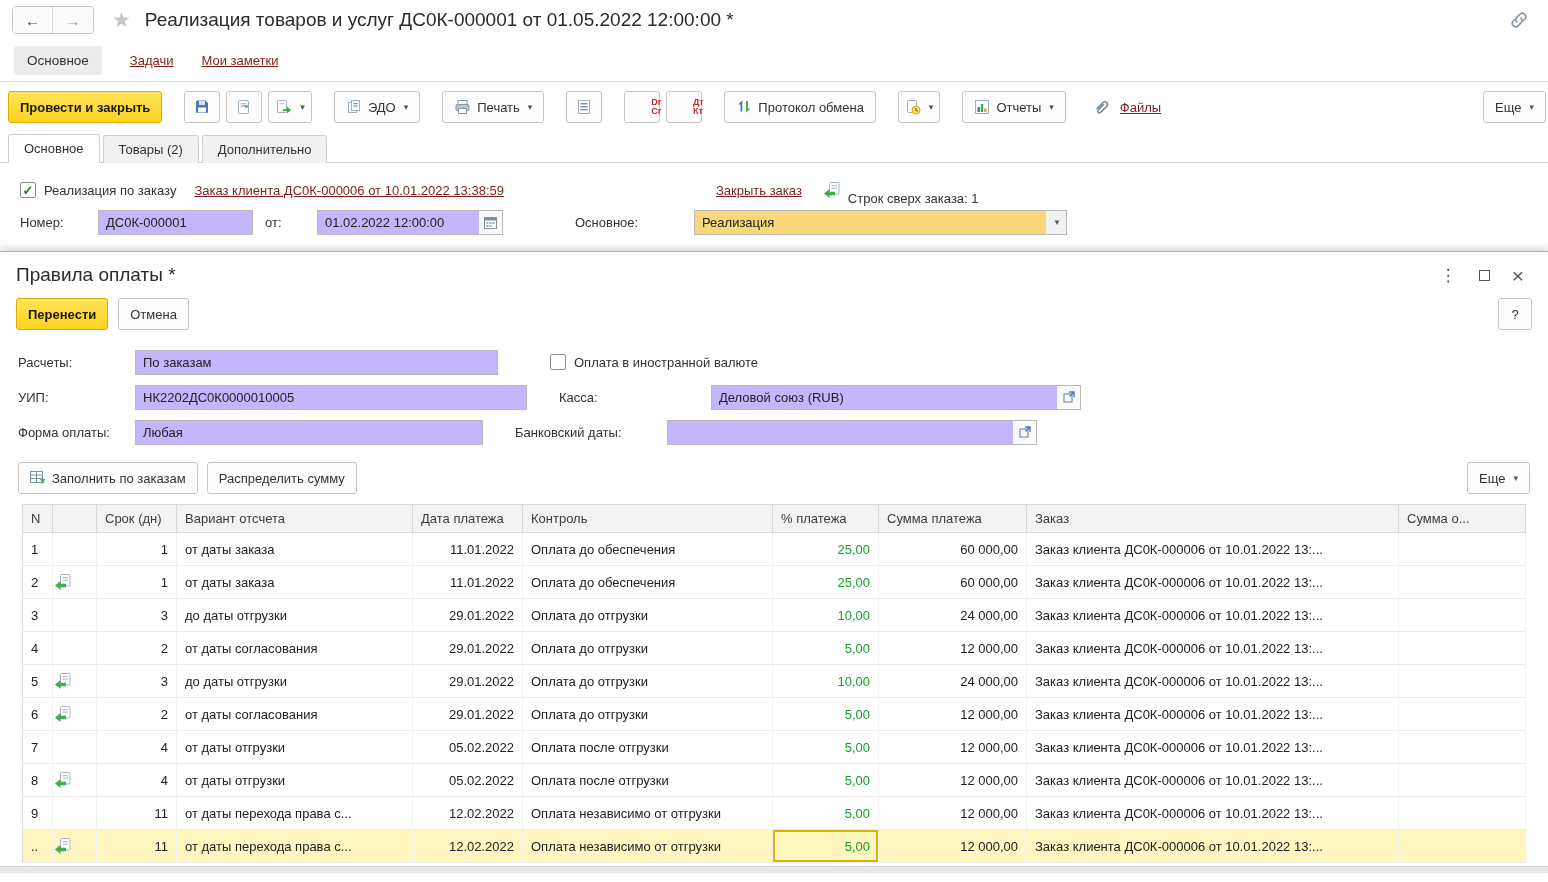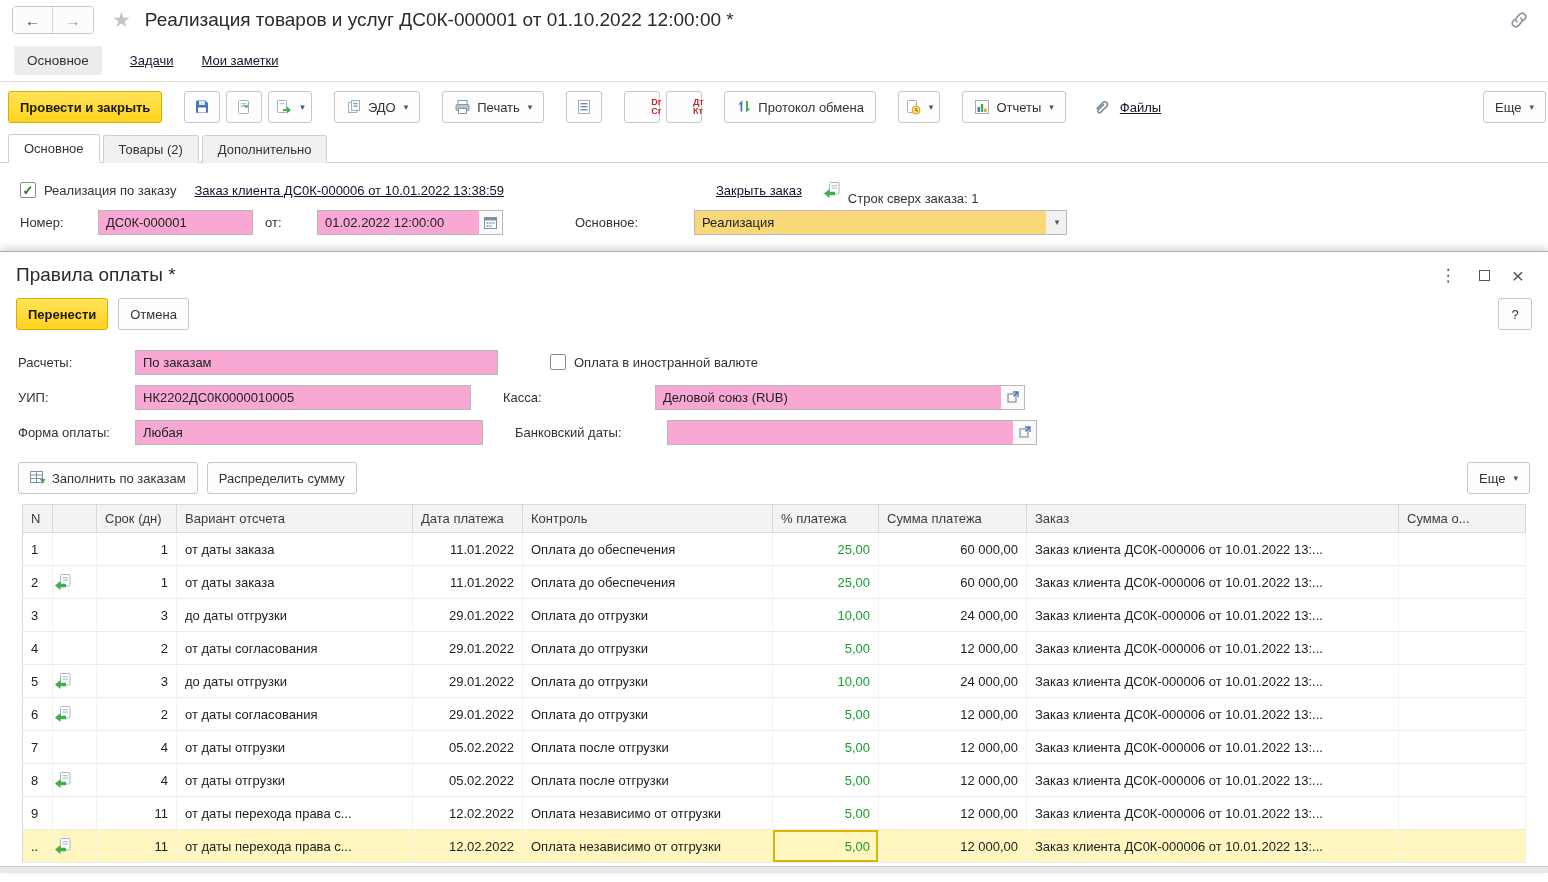--- a/index.html
+++ b/index.html
@@ -14,21 +14,21 @@
   .navbtn:first-child { border-right:1px solid #d9d9d9; color:#3a3a3a; }
   .navbtn.fwd { color:#9a9a9a; }
   .star { margin-left:18px; font-size:21px; color:#c4c4c4; }
   .wintitle { margin-left:14px; font-size:19px; color:#2b2b2b; white-space:nowrap; }
   .chain { margin-left:auto; margin-right:6px; }
 
   
   .navrow { display:flex; align-items:center; height:42px; padding:0 14px; gap:28px;
     border-bottom:1px solid #dedede; }
   .navpill { background:#ececec; border-radius:3px; padding:7px 13px; font-size:13.5px; color:#333; }
-  a.link { color:#0f172a; text-decoration:underline; cursor:pointer; }
+  a.link { color:#7f1d1d; text-decoration:underline; cursor:pointer; }
 
   
   .toolbar { display:flex; align-items:center; padding:9px 8px; gap:6px; }
   .btn { display:inline-flex; align-items:center; gap:6px; height:32px; padding:0 11px;
     background:#fdfdfd; border:1px solid #c6c6c6; border-radius:3px; font-size:13px;
     cursor:pointer; white-space:nowrap; color:#333; }
   .btn.icon-only { width:36px; padding:0; justify-content:center; }
   .btn.icon-caret { padding:0 6px; }
   .btn.primary { background:linear-gradient(#ffe45a,#ffd21e); border-color:#d8ae00;
     font-weight:bold; color:#1a1a00; }
@@ -45,21 +45,21 @@
   .tab.active { background:#fff; border-bottom:1px solid #fff; }
 
   
   .docform { padding:8px 0 10px; }
   .drow { display:flex; align-items:center; margin:6px 20px; height:26px; }
   .cb { width:16px; height:16px; border:1px solid #8c8c8c; border-radius:2px; background:#fff;
     display:inline-flex; align-items:center; justify-content:center; font-size:13px; color:#1e7a1e;
     font-weight:bold; cursor:pointer; }
   .cblabel { margin-left:8px; }
   .inp { height:25px; border:1px solid #b9b9b9; padding:2px 7px; font-size:13px;
-    font-family:"Liberation Sans", sans-serif; color:#222; background:#f9a8d4; }
+    font-family:"Liberation Sans", sans-serif; color:#222; background:#c4b5fd; }
   .combo { display:flex;padding-left:24px; }
   .combo-btn { width:21px; border:1px solid #b9b9b9; border-left:none; background:#f1f1f1;
     display:flex; align-items:center; justify-content:center; cursor:pointer; }
   .field-btn { width:24px; border:1px solid #b9b9b9; border-left:none; background:#fafafa;
     display:flex; align-items:center; justify-content:center; cursor:pointer; }
 
   
   .dialog { border-top:1px solid #adadad; box-shadow:0 -3px 8px rgba(0,0,0,0.16);
     background:#fff; position:relative; }
   .dlg-head { display:flex; align-items:center; padding:12px 16px 8px; }
@@ -101,21 +101,21 @@
 <div class="titlebar">
   <div class="navgroup">
     <div class="navbtn">
         <span>←</span>
       </div>
     <div class="navbtn fwd">
         <span>→</span>
       </div>
   </div>
   <span class="star">★</span>
-  <div class="wintitle">Реализация товаров и услуг ДС0К-000001 от 01.10.2022 12:00:00 *</div>
+  <div class="wintitle">Реализация товаров и услуг ДС0К-000001 от 01.05.2022 12:00:00 *</div>
   <span class="chain">
     <svg width="22" height="22" viewBox="0 0 22 22">
         <path d="M9 13 a3.4 3.4 0 0 1 0-4.8 l3-3 a3.4 3.4 0 0 1 4.8 4.8 l-1.5 1.5 M13 9 a3.4 3.4 0 0 1 0 4.8 l-3 3 a3.4 3.4 0 0 1-4.8-4.8 l1.5-1.5" fill="none" stroke="#8a97a3" stroke-width="1.7" stroke-linecap="round"></path>
       </svg>
   </span>
 </div>
 
 <div class="navrow">
   <span class="navpill">Основное</span>
   <a class="link">Задачи</a>
@@ -294,21 +294,21 @@
   <div class="frow">
     <span class="flabel">Расчеты:</span>
     <input class="inp" style="width: 363px;" value="По заказам">
     <span class="fchk">
       <span class="cb" style="color:transparent;"></span>
       <span class="cblabel">Оплата в иностранной валюте</span>
     </span>
   </div>
   <div class="frow">
     <span class="flabel">УИП:</span>
-    <input class="inp" style="width: 336px;" value="НК2202ДС0К0000010005">
+    <input class="inp" style="width: 392px;" value="НК2202ДС0К0000010005">
     <span class="flabel2">Касса:</span>
     <div class="combo">
       <input class="inp" style="width: 346px; border-right: none;" value="Деловой союз (RUB)">
       <span class="field-btn">
         <svg width="12" height="12" viewBox="0 0 12 12">
             <rect x="1" y="3" width="8" height="8" fill="none" stroke="#7b93a8" stroke-width="1.2"></rect>
             <path d="M6 1 h5 v5 M11 1 L6.5 5.5" stroke="#4a76b8" fill="none" stroke-width="1.3"></path>
           </svg>
       </span>
     </div>

